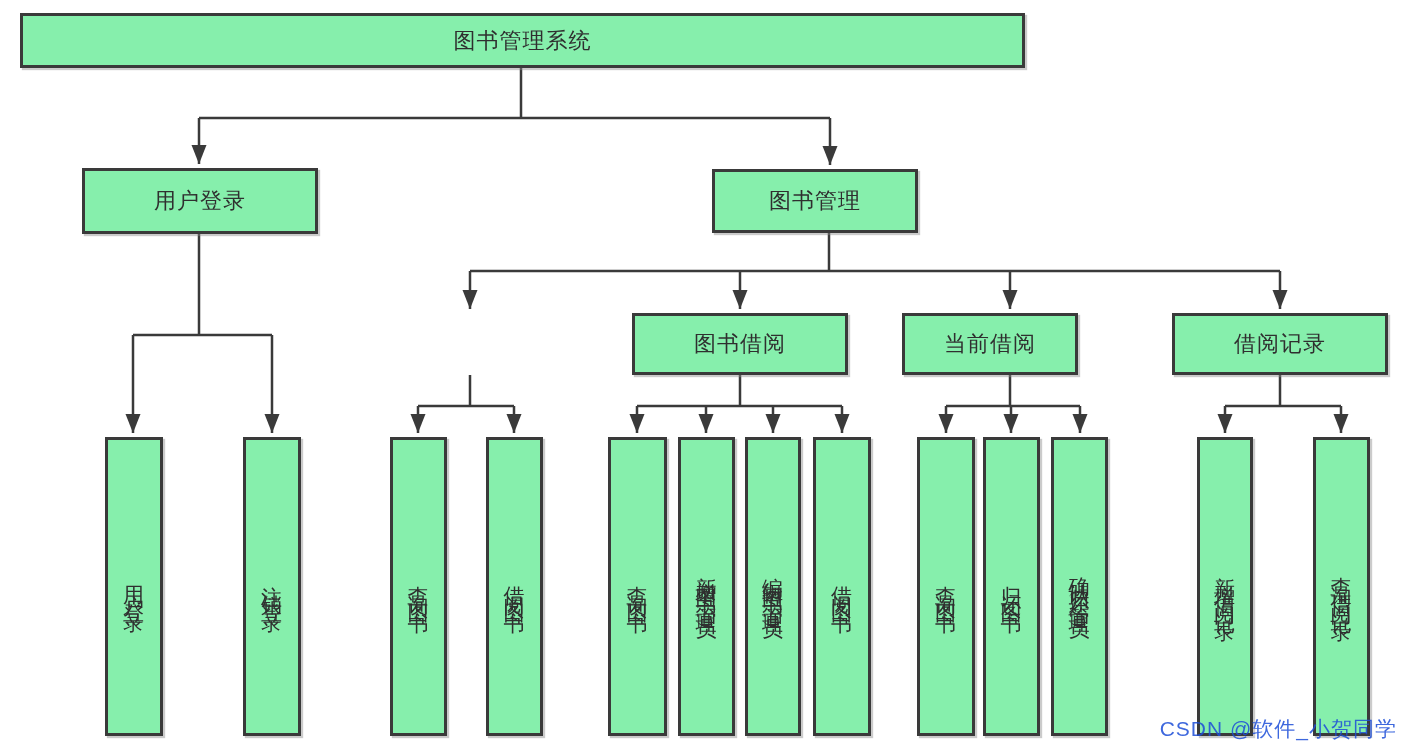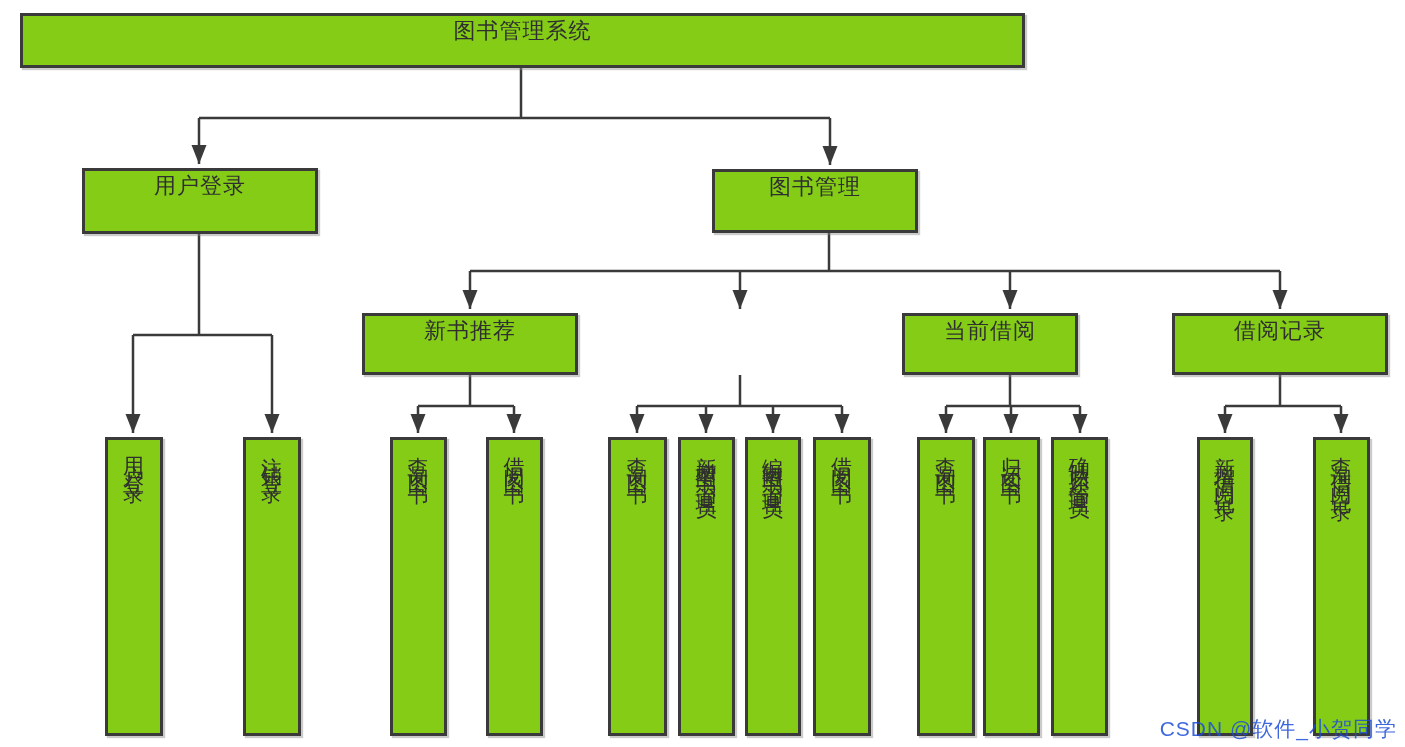--- a/index.html
+++ b/index.html
@@ -13,24 +13,24 @@
   }
   .wires {
     position: absolute;
     left: 0; top: 0;
     width: 1405px; height: 747px;
     pointer-events: none;
   }
   .box {
     position: absolute;
     box-sizing: border-box;
-    background: #84cc16;
+    background: #86efac;
     border: 3px solid #3a3a3a;
     display: flex;
-    align-items: flex-start;
+    align-items: center;
     justify-content: center;
     box-shadow: 2px 2px 1px rgba(140,140,140,0.45);
   }
   .hbox .lbl {
     font-size: 22px;
     color: #2f2f2f;
     letter-spacing: 1px;
     white-space: nowrap;
   }
   .vbox .vlbl {
@@ -106,22 +106,22 @@
     <span class="lbl">图书管理系统</span>
   </div>
 
   <div class="box hbox" style="left:82px;top:168px;width:236px;height:66px">
     <span class="lbl">用户登录</span>
   </div>
   <div class="box hbox" style="left:712px;top:169px;width:206px;height:64px">
     <span class="lbl">图书管理</span>
   </div>
 
-  <div class="box hbox" style="left:362px;top:313px;width:216px;height:62px">
-    <span class="lbl">新书推荐</span>
+  <div class="box hbox" style="left:632px;top:313px;width:216px;height:62px">
+    <span class="lbl">图书借阅</span>
   </div>
   <div class="box hbox" style="left:902px;top:313px;width:176px;height:62px">
     <span class="lbl">当前借阅</span>
   </div>
   <div class="box hbox" style="left:1172px;top:313px;width:216px;height:62px">
     <span class="lbl">借阅记录</span>
   </div>
 
   <div class="box vbox" style="left:105px;top:437px;width:58px;height:299px">
     <span class="vlbl">用户登录</span>

